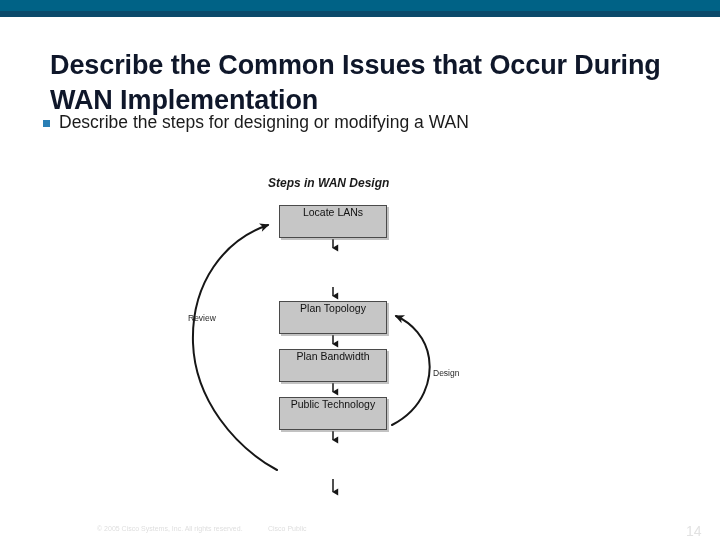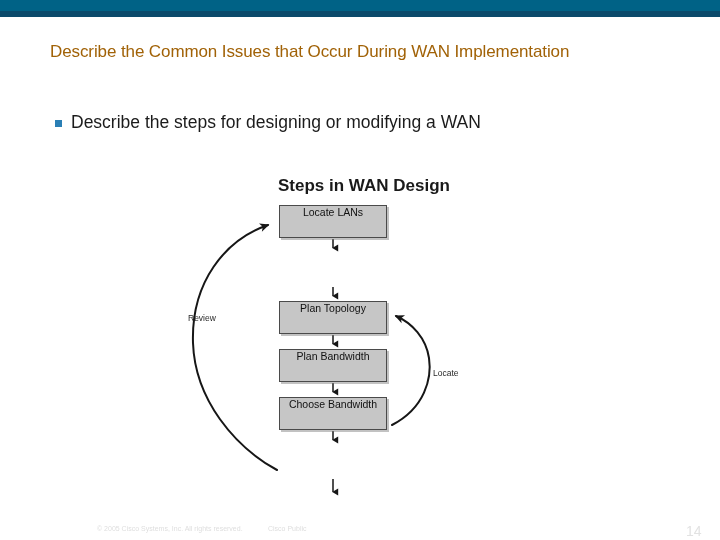--- a/index.html
+++ b/index.html
@@ -32,31 +32,31 @@
     width: 720px; height: 6px;
     background: #0b4a6b;
   }
 
   
   .slide-title {
     position: absolute;
     left: 50px;
     top: 30px;
     width: 640px;
-    color: #a16207;
-    font-size: 17px;
-    font-weight: normal;
+    color: #0f172a;
+    font-size: 27px;
+    font-weight: bold;
     line-height: 1.28;
     letter-spacing: -0.1px;
   }
 
   
   .bullet-row {
     position: absolute;
-    left: 55px;
+    left: 43px;
     top: 112px;
     width: 640px;
     display: flex;
     align-items: flex-start;
   }
   .bullet-marker {
     width: 7px;
     height: 7px;
     background: #2a7fb5;
     margin-top: 8px;
@@ -73,26 +73,27 @@
   .diagram {
     position: absolute;
     left: 0;
     top: 0;
     width: 720px;
     height: 540px;
     pointer-events: none;
   }
   .diagram-title {
     position: absolute;
-    left: 278px;
+    left: 268px;
     top: 176px;
-    font-size: 17px;
+    font-size: 12px;
     font-weight: bold;
     color: #1a1a1a;
     white-space: nowrap;
+    font-style: italic;
   }
   .step-box {
     position: absolute;
     left: 279px;
     width: 108px;
     height: 33px;
     background: #c6c6c6;
     border: 1px solid #4a4a4a;
     box-shadow: 2px 2px 0 rgba(120,120,120,0.45);
     display: flex;
@@ -184,23 +185,23 @@
   <div class="step-box" style="top:205px">
     <span class="step-label">Locate LANs</span>
   </div>
   <div class="step-box" style="top:301px">
     <span class="step-label">Plan Topology</span>
   </div>
   <div class="step-box" style="top:349px">
     <span class="step-label">Plan Bandwidth</span>
   </div>
   <div class="step-box" style="top:397px">
-    <span class="step-label">Choose Bandwidth</span>
+    <span class="step-label">Public Technology</span>
   </div>
 
   <div class="curve-label label-review">Review</div>
-  <div class="curve-label label-iterate">Locate</div>
+  <div class="curve-label label-iterate">Design</div>
 
   <div class="footer-left">© 2005 Cisco Systems, Inc. All rights reserved.</div>
   <div class="footer-mid">Cisco Public</div>
   <div class="footer-page">14</div>
 
 </div>
 
 </body></html>

